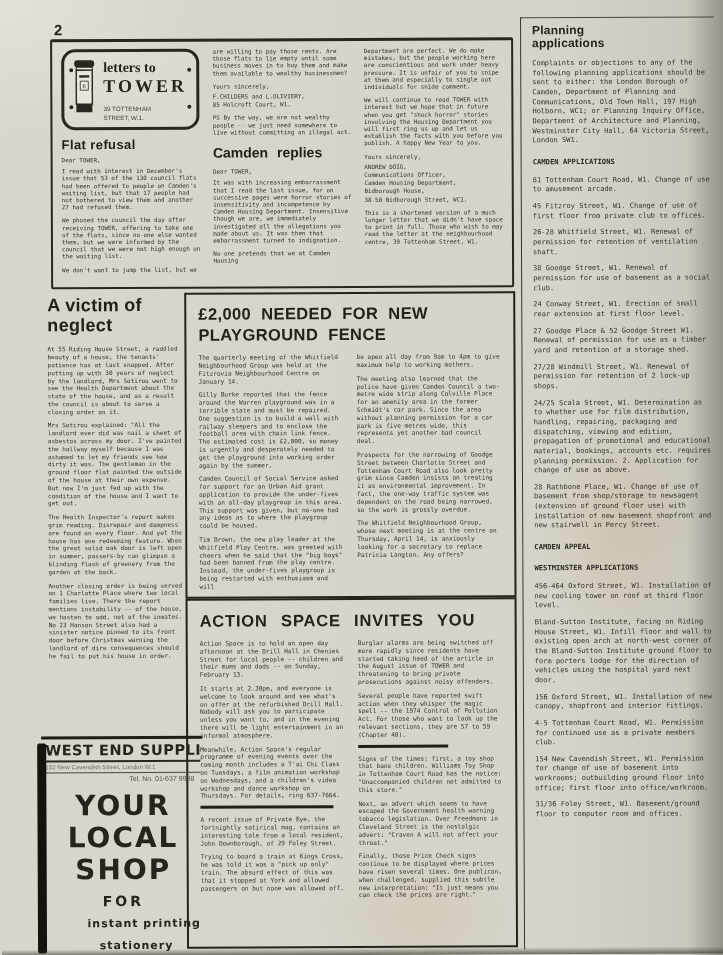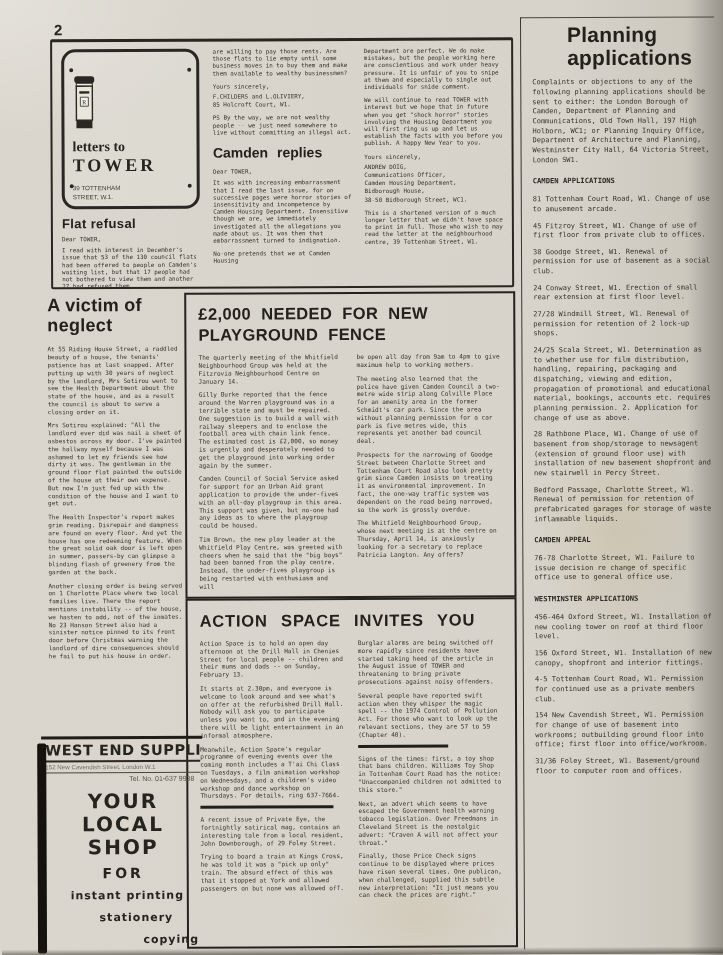--- a/index.html
+++ b/index.html
@@ -30,21 +30,21 @@
     border:2px solid #29261f;border-top-width:3px;border-radius:2px;
     display:flex;gap:13px;padding:7px 9px;box-sizing:border-box;overflow:hidden;}
   .lcol{flex:1;min-width:0;font-size:5.9px;line-height:1.22;}
   .sal{margin-bottom:4px;}
   .sig{margin-bottom:3px;}
   .tight{margin-bottom:1px;}
   .flat-h{font-size:13px;letter-spacing:0.4px;margin:7px 0 4px;}
   .camden-h{font-size:14px;word-spacing:5px;margin:8px 0 7px;}
 
   .logo-box{position:relative;border:3px solid #2a2722;border-radius:14px;
-    padding:23px 8px 5px 8px;margin-bottom:6px;display:flex;gap:7px;align-items:flex-start;background:rgba(255,255,255,0.12);flex-direction:column;}
+    padding:7px 8px 5px 8px;margin-bottom:6px;display:flex;gap:7px;align-items:flex-start;background:rgba(255,255,255,0.12);}
   .logo-t1{font-family:"Liberation Serif",serif;font-weight:bold;font-size:14px;color:#26241d;}
   .logo-t2{font-family:"Liberation Serif",serif;font-weight:bold;font-size:18px;letter-spacing:3px;color:#26241d;}
   .logo-addr{font-family:"Liberation Sans",sans-serif;font-size:6.3px;color:#45423a;width:62px;margin-top:7px;line-height:1.35;}
   .dot{position:absolute;width:4px;height:4px;border-radius:50%;background:#2a2722;}
   .dot1{left:5px;top:16px}.dot2{right:5px;top:16px}.dot3{left:5px;bottom:18px}.dot4{right:5px;bottom:18px}
 
   
   .victim{position:absolute;left:48px;top:294px;width:137px;font-size:6px;line-height:1.3;}
   .victim-h{font-size:18px;line-height:1.12;width:100px;margin-bottom:10px;letter-spacing:0.3px;}
 
@@ -58,39 +58,39 @@
   .cols{display:flex;gap:13px;}
   .col{flex:1;min-width:0;font-size:6.1px;line-height:1.28;}
   .thick-rule{height:3px;background:#211f19;margin:5px 0 7px;}
   .rule-w90{width:92%;} .rule-w60{width:62%;}
 
   
   .planning{position:absolute;left:522px;top:18px;width:194px;height:932px;
     border-left:1.5px solid #3b372e;border-top:1px solid #4a463c;
     padding:6px 4px 0 11px;box-sizing:border-box;overflow:hidden;
     font-size:7px;line-height:1.38;}
-  .planning-h{font-size:21px;line-height:1.08;width:125px;margin-bottom:9px;letter-spacing:0.2px;margin-left:35px;}
+  .planning-h{font-size:12px;line-height:1.08;width:125px;margin-bottom:9px;letter-spacing:0.2px;}
   .pl-intro{margin-bottom:10px;}
   .pl-sub{font-weight:bold;text-underline-offset:2px;
     font-size:7.2px;margin:11px 0 9px;color:#2c2a23;}
   .pl-item{margin-bottom:7px;}
 
   
   .ad{position:absolute;left:40px;top:735px;width:161px;height:218px;
     border-top:3px solid #1f1d17;padding:3px 2px 0 4px;box-sizing:border-box;overflow:hidden;
     font-family:"DejaVu Sans",sans-serif;color:#26241e;}
   .ad-name{font-size:14.5px;font-weight:bold;letter-spacing:0.5px;white-space:nowrap;}
   .ad-rule{height:2px;background:#2a2721;margin:2px 0 1px;}
   .ad-addr{font-family:"Liberation Sans",sans-serif;font-size:6.2px;color:#716c60;margin-bottom:2px;}
   .ad-rule2{height:1px;background:#4a463c;margin:1px 0 2px;}
   .ad-tel{font-family:"Liberation Sans",sans-serif;font-size:7px;color:#555147;text-align:right;padding-right:6px;margin-bottom:8px;}
-  .ad-big{font-size:20px;font-weight:bold;letter-spacing:2px;text-align:center;line-height:1.15;}
+  .ad-big{font-size:28px;font-weight:bold;letter-spacing:2px;text-align:center;line-height:1.15;}
   .ad-for{font-size:14px;font-weight:bold;letter-spacing:3px;text-align:center;margin:6px 12px 8px;}
   .ad-svc{font-size:11px;font-weight:bold;letter-spacing:1px;margin-bottom:9px;}
-  .svc0{text-align:center;padding-left:8px;}
+  .svc0{text-align:right;padding-left:8px;}
   .svc1{text-align:center;padding-left:26px;}
   .svc2{text-align:right;padding-right:2px;}
 </style>
 </head>
 <body>
 
 <div class="page">
   <div class="tilt">
 
     <div class="page-num">2</div>
@@ -197,32 +197,33 @@
       </div>
     </section>
 
     <aside class="planning">
       <h2 class="h-sans planning-h">Planning applications</h2>
       <p class="pl-intro">Complaints or objections to any of the following planning applications should be sent to either: the London Borough of Camden, Department of Planning and Communications, Old Town Hall, 197 High Holborn, WC1; or Planning Inquiry Office, Department of Architecture and Planning, Westminster City Hall, 64 Victoria Street, London SW1.</p>
 
       <div class="pl-sub">CAMDEN APPLICATIONS</div>
       <p class="pl-item">81 Tottenham Court Road, W1.  Change of use to amusement arcade.</p>
       <p class="pl-item">45 Fitzroy Street, W1.  Change of use of first floor from private club to offices.</p>
+      <p class="pl-item">26-28 Whitfield Street, W1.  Renewal of permission for retention of ventilation shaft.</p>
       <p class="pl-item">38 Goodge Street, W1.  Renewal of permission for use of basement as a social club.</p>
       <p class="pl-item">24 Conway Street, W1.  Erection of small rear extension at first floor level.</p>
+      <p class="pl-item">27 Goodge Place &amp; 52 Goodge Street W1. Renewal of permission for use as a timber yard and retention of a storage shed.</p>
       <p class="pl-item">27/28 Windmill Street, W1. Renewal of permission for retention of 2 lock-up shops.</p>
       <p class="pl-item">24/25 Scala Street, W1.  Determination as to whether use for film distribution, handling, repairing, packaging and dispatching, viewing and edition, propagation of promotional and educational material, bookings, accounts etc. requires planning permission.  2.  Application for change of use as above.</p>
       <p class="pl-item">28 Rathbone Place, W1.  Change of use of basement from shop/storage to newsagent (extension of ground floor use) with installation of new basement shopfront and new stairwell in Percy Street.</p>
-      <p class="pl-item">Bedford Passage, Charlotte Street, W1. Renewal of permission for retention of prefabricated garages for storage of waste inflammable liquids.</p>
 
       <div class="pl-sub">CAMDEN APPEAL</div>
-      <p class="pl-item">76-78 Charlotte Street, W1.  Failure to issue decision re change of specific office use to general office use.</p>
 
       <div class="pl-sub">WESTMINSTER APPLICATIONS</div>
       <p class="pl-item">456-464 Oxford Street, W1.  Installation of new cooling tower on roof at third floor level.</p>
+      <p class="pl-item">Bland-Sutton Institute, facing on Riding House Street, W1. Infill floor and wall to existing open arch at north-west corner of the Bland-Sutton Institute ground floor to form porters lodge for the direction of vehicles using the hospital yard next door.</p>
       <p class="pl-item">156 Oxford Street, W1.  Installation of new canopy, shopfront and interior fittings.</p>
       <p class="pl-item">4-5 Tottenham Court Road, W1.  Permission for continued use as a private members club.</p>
       <p class="pl-item">154 New Cavendish Street, W1.  Permission for change of use of basement into workrooms;  outbuilding ground floor into office;  first floor into office/workroom.</p>
       <p class="pl-item">31/36 Foley Street, W1. Basement/ground floor to computer room and offices.</p>
     </aside>
 
     <div class="ad">
       <div class="ad-name">WEST END SUPPLIES</div>
       <div class="ad-rule"></div>
       <div class="ad-addr">152 New Cavendish Street, London W.1</div>

